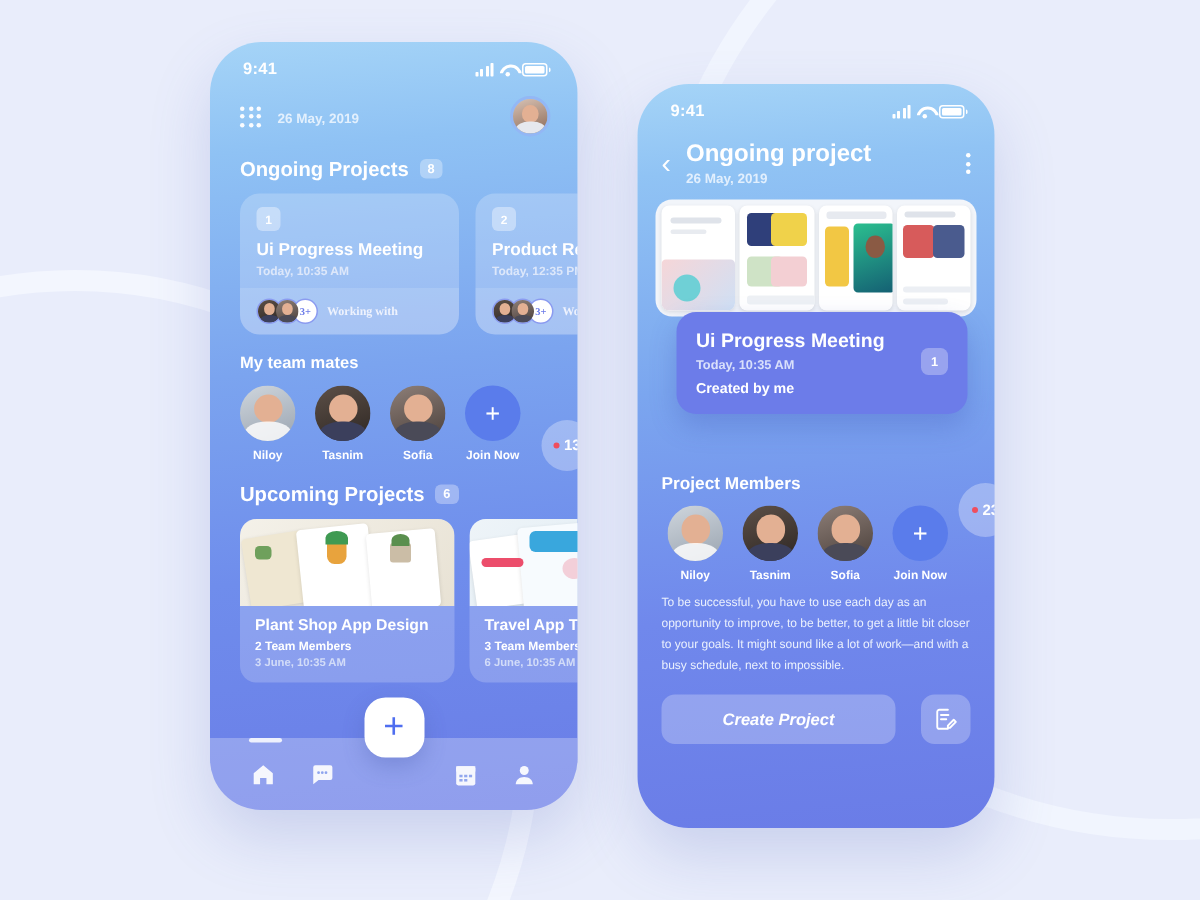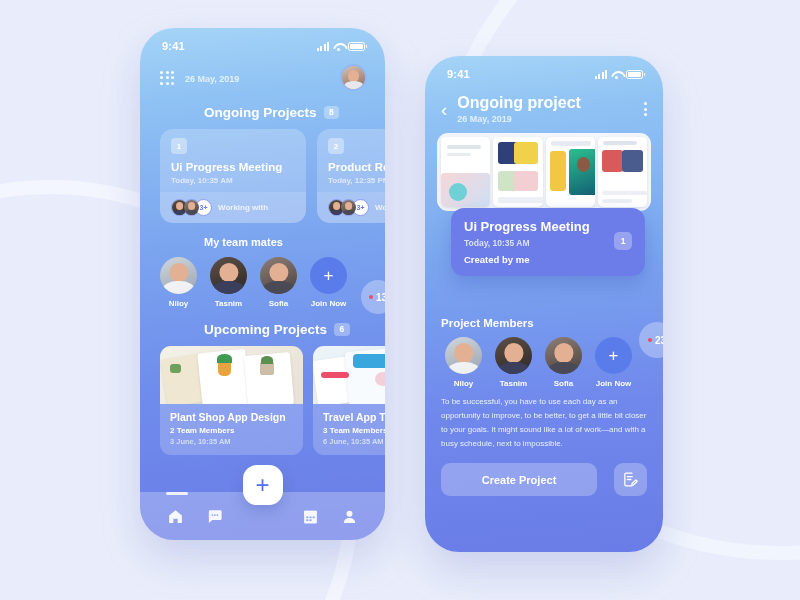--- a/index.html
+++ b/index.html
@@ -64,34 +64,34 @@
   .f-b { background:linear-gradient(160deg,#5d5048,#2e2723); }
   .f-c { background:linear-gradient(160deg,#8e7f78,#4b403b); }
   .f-d { background:linear-gradient(160deg,#d8c2b4,#8c6a58); }
   .face:before{content:"";position:absolute;left:50%;top:16%;transform:translateX(-50%);
     width:52%;height:52%;border-radius:50%;background:#e3b093;}
   .face:after{content:"";position:absolute;left:50%;bottom:-16%;transform:translateX(-50%);
     width:88%;height:50%;border-radius:46% 46% 0 0;background:rgba(255,255,255,.82);}
   .f-b:after{background:#3b3f5c}.f-c:after{background:#4a4a57}.f-d:after{background:#e6e8ee}
 
   .sec-title { display:flex; align-items:center; gap:7px; color:#fff;
-    font-size:13.5px; font-weight:bold; padding:0 20px;margin-left:44px; }
+    font-size:13.5px; font-weight:bold; padding:0 20px; }
   .count-pill { background:rgba(255,255,255,.32); color:#fff; font-size:8.5px; font-weight:bold;
     border-radius:4px; padding:2.5px 5.5px; line-height:1; }
 
   
   .ongoing-row { display:flex; gap:11px; padding:9px 0 0 20px; }
   .ocard { width:146px; flex:0 0 auto; background:rgba(255,255,255,.22);
     border-radius:13px; padding:9px 11px 0; }
   .ocard .num { width:16px; height:16px; border-radius:4px; background:rgba(255,255,255,.38);
     color:#fff; font-size:8px; font-weight:bold; display:flex; align-items:center; justify-content:center; }
   .ocard h3 { color:#fff; font-size:11.5px; font-weight:bold; margin-top:7px; white-space:nowrap; }
   .ocard .when { color:#e4ecfb; font-size:8px; font-weight:bold; margin-top:3px; opacity:.9; }
   .ocard .foot { display:flex; align-items:center; gap:6px; margin:7px -11px 0;
-    padding:7px 11px; background:rgba(255,255,255,.13); border-radius:0 0 13px 13px; }
+    padding:7px 11px; background:rgba(255,255,255,.13); border-radius:0 0 13px 13px;font-family:Liberation Serif, serif; }
   .stack { display:flex; }
   .stack > * { width:17px; height:17px; border-radius:50%; overflow:hidden;
     border:1.5px solid #8b9bf0; margin-left:-5px; }
   .stack > *:first-child { margin-left:0; }
   .more-av { background:#fff; color:#6b7ae8; font-size:7px; font-weight:bold;
     display:flex; align-items:center; justify-content:center; }
   .foot span.lbl { color:#eef2fd; font-size:8px; font-weight:bold; }
 
   
   .mates { display:flex; gap:13px; padding:9px 20px 0; align-items:flex-start; }
@@ -151,21 +151,21 @@
   .detail-card .when { color:#d9e0fb; font-size:8.5px; font-weight:bold; margin-top:4px; }
   .detail-card .by { color:#fff; font-size:9.5px; font-weight:bold; margin-top:6px; }
   .detail-card .num { width:18px; height:18px; border-radius:5px; background:rgba(255,255,255,.3);
     color:#fff; font-size:8.5px; font-weight:bold; display:flex; align-items:center;
     justify-content:center; margin-top:13px; }
 
   .p2sec { color:#fff; font-size:11.5px; font-weight:bold; padding:0 16px; }
   .about-p { color:#eaf0fd; font-size:8px; line-height:1.75; padding:0 16px; margin-top:7px; }
   .about-p + .about-p { margin-top:8px; }
 
-  .actions { display:flex; gap:17px; padding:0 16px; margin-top:12px; align-items:flex-start; }
+  .actions { display:flex; gap:17px; padding:0 16px; margin-top:12px; align-items:flex-start;font-style:italic; }
   .btn-create { flex:1; height:33px; border-radius:9px; background:rgba(255,255,255,.26);
     color:#fff; font-size:11px; font-weight:bold; display:flex; align-items:center; justify-content:center; }
   .btn-edit { width:33px; height:33px; border-radius:9px; background:rgba(255,255,255,.26);
     display:flex; align-items:center; justify-content:center; }
 </style>
 </head>
 <body>
 
 <div class="bg-arc arc1"></div>
 <div class="bg-arc arc2"></div>

